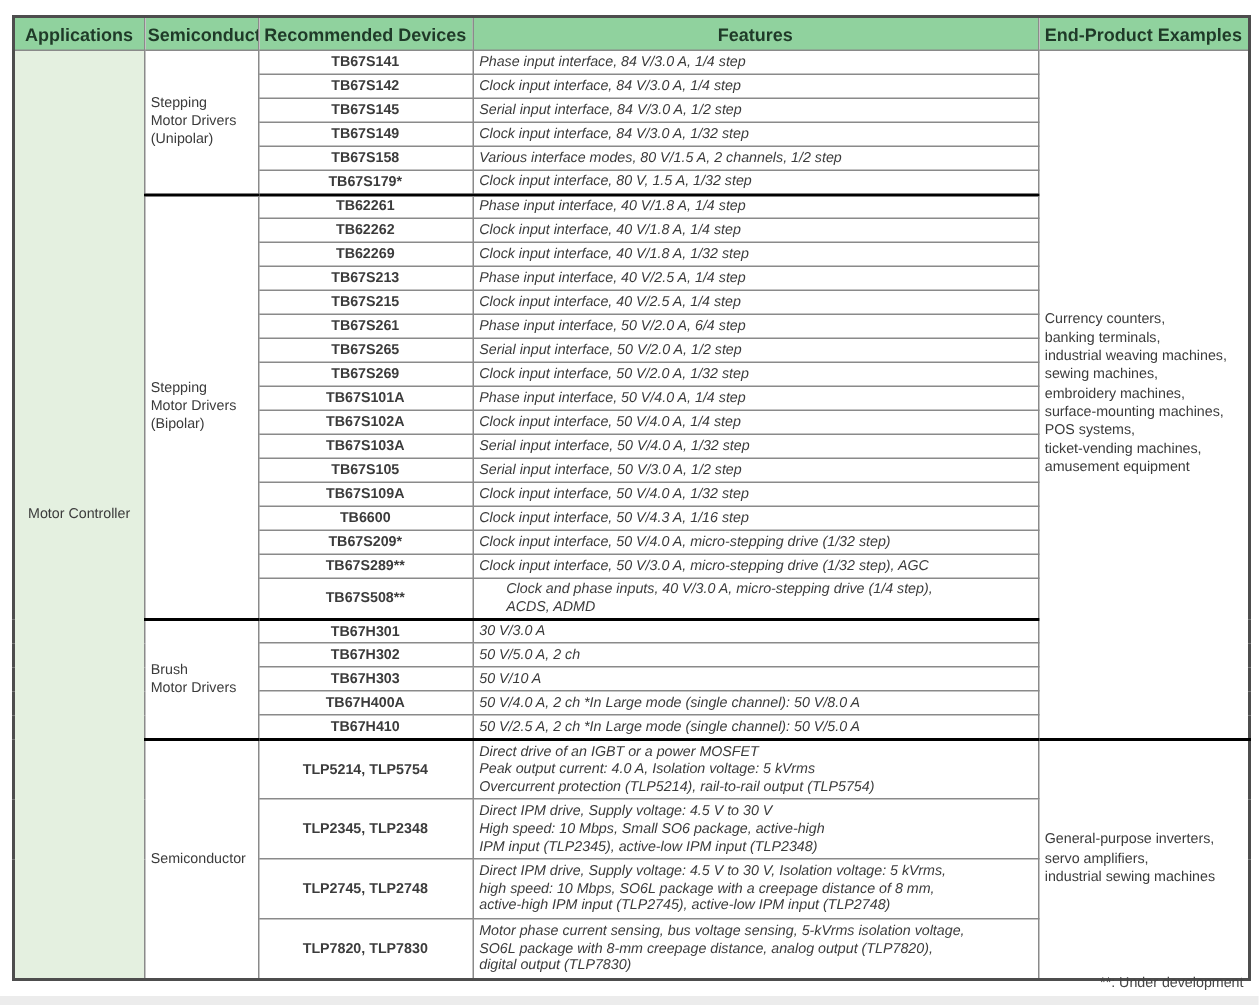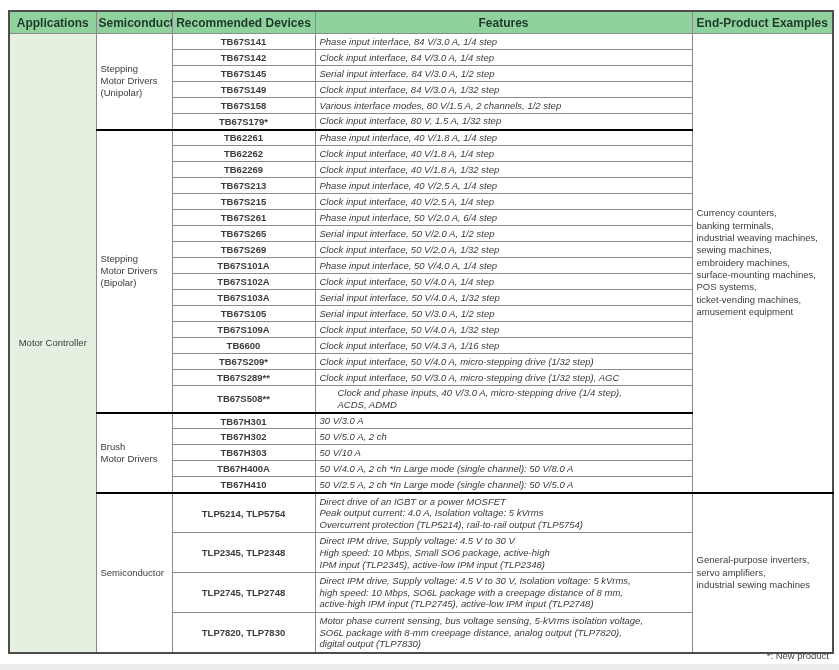--- a/index.html
+++ b/index.html
@@ -236,17 +236,16 @@
           <td class="device-cell">TLP7820, TLP7830</td>
           <td class="features-cell">Motor phase current sensing, bus voltage sensing, 5-kVrms isolation voltage,
 SO6L package with 8-mm creepage distance, analog output (TLP7820),
 digital output (TLP7830)</td>
         </tr>
       </tbody>
   </table>
 </div>
 
 <div class="notes">
-  <span class="note-line">*: New product</span>
   <span class="note-line">**: Under development</span>
 </div>
 
 <div class="bottom-edge"></div>
 
 </body></html>

